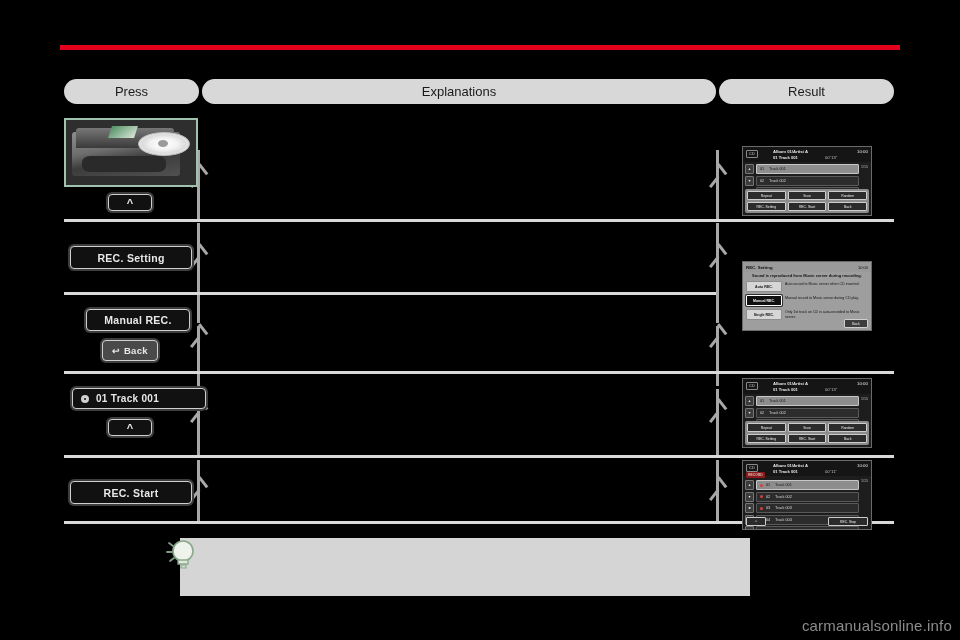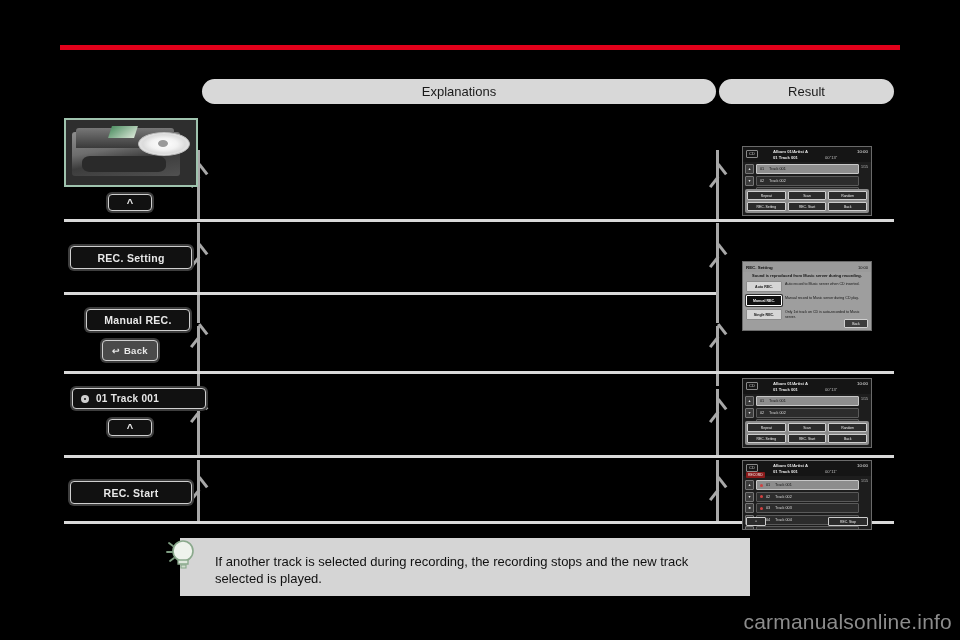--- a/index.html
+++ b/index.html
@@ -129,30 +129,33 @@
   
   .note{position:absolute;left:180px;top:538px;width:570px;height:58px;background:#d5d5d5;}
   .note-txt{position:absolute;left:215px;top:553px;width:520px;font-size:13px;
             color:#111;line-height:17px;}
   .bulb{position:absolute;left:163px;top:534px;width:40px;height:40px;}
 
   .chapter{position:absolute;left:0;top:550px;width:55px;height:48px;background:#d5d5d5;
            display:flex;align-items:center;justify-content:center;}
   .chapter span{color:#e2001a;font-size:20px;font-weight:bold;}
 
-  .wm{position:absolute;right:8px;bottom:6px;font-size:21px;color:#8c8c8c;
+  .wm{position:absolute;right:8px;bottom:6px;font-size:15px;color:#8c8c8c;
       letter-spacing:.2px;}
 </style>
 </head>
 <body>
 
 <div class="page">
 
   <div class="red-rule"></div>
 
+  <div class="hdr hdr-press">
+    <span>Press</span>
+  </div>
   <div class="hdr hdr-expl">
     <span>Explanations</span>
   </div>
   <div class="hdr hdr-result">
     <span>Result</span>
   </div>
 
   <div class="colrule colrule-l" style="top:150px;height:70px"></div>
   <div class="colrule colrule-l" style="top:223px;height:100px"></div>
   <div class="colrule colrule-l" style="top:326px;height:60px"></div>
@@ -379,18 +382,17 @@
   <svg class="bulb" viewBox="0 0 40 40">
     <circle cx="20" cy="17" r="10" fill="#eef3ec" stroke="#8aa98c" stroke-width="1.6"></circle>
     <path d="M15 26 h10 v4 h-10 z" fill="#dfe8dd" stroke="#8aa98c" stroke-width="1.3"></path>
     <path d="M18 31 h5 v3 h-5 z" fill="#cfdccd" stroke="#8aa98c" stroke-width="1.1"></path>
     <g stroke="#7f9d82" stroke-width="1.8" stroke-linecap="round">
       <line x1="6" y1="9" x2="10" y2="12"></line>
       <line x1="4" y1="18" x2="9" y2="18"></line>
       <line x1="7" y1="27" x2="11" y2="24"></line>
     </g>
   </svg>
-  <div class="note-txt">If another track is selected during recording, the recording stops and the new track selected is played.</div>
 
 
   <div class="wm">carmanualsonline.info</div>
 
 </div>
 
 </body></html>

